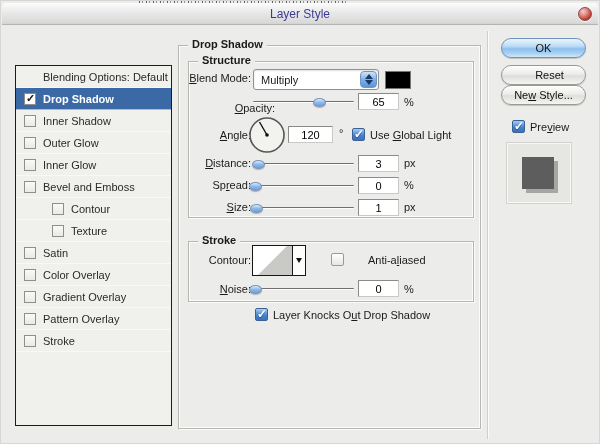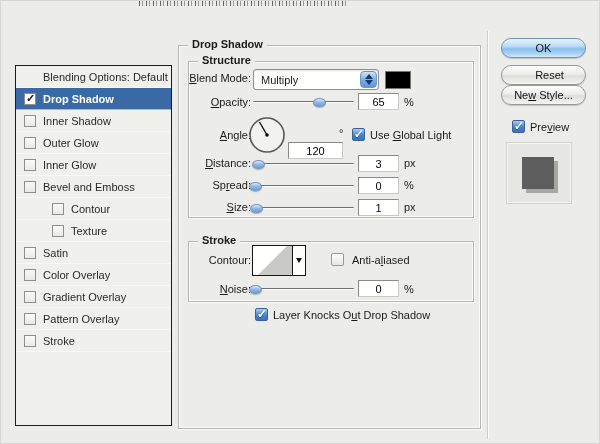--- a/index.html
+++ b/index.html
@@ -99,20 +99,24 @@
     box-shadow:4px 4px 0 rgba(0,0,0,.28); }
 
   u { text-decoration:underline; }
 </style>
 </head>
 <body>
 
 <div id="root">
   <div class="ticks"></div>
 
+  <div class="titlebar">
+    <div class="title">Layer Style</div>
+    <div class="close-btn"></div>
+  </div>
 
   <div class="styles-list">
       <div class="style-item">
     <span class="cb" style="visibility: hidden;"></span>
     <span class="lbl">Blending Options: Default</span>
   </div>
       <div class="style-item selected">
     <span class="cb checked"></span>
     <span class="lbl">Drop Shadow</span>
   </div>
@@ -173,37 +177,37 @@
   <div class="fieldlabel" style="top:71px;"><u>B</u>lend Mode:</div>
   <div class="dropdown">
     <span class="dd-text">Multiply</span>
     <span class="dd-stepper">
         <span class="tri-up"></span>
         <span class="tri-down"></span>
       </span>
   </div>
   <div class="swatch" style="background: rgb(0, 0, 0);"></div>
 
-  <div class="fieldlabel" style="top:95px;"><u>O</u>pacity:</div>
+  <div class="fieldlabel" style="top:101px;margin-left:24px;"><u>O</u>pacity:</div>
   <div class="slider" style="left:252px; top:97px;">
     <div class="track"></div>
       <div class="thumb" style="left: 65%;"></div>
   </div>
   <input class="val" style="left: 357px; top: 92px;" value="65">
   <div class="unit" style="left:403px; top:95px;">%</div>
 
   <div class="fieldlabel" style="top:128px;"><u>A</u>ngle:</div>
   <div class="dial">
     <svg width="38" height="38" viewBox="0 0 38 38">
       <circle cx="19" cy="19" r="17" fill="#f2f2ef" stroke="#555" stroke-width="1.6"></circle>
       <line x1="19" y1="19" x2="11.5" y2="6" stroke="#111" stroke-width="1.4"></line>
       <circle cx="19" cy="19" r="1.8" fill="#111"></circle>
     </svg>
   </div>
-  <input class="val" style="left: 287px; top: 125px; width: 55px; margin-top: 16px;" value="120">
+  <input class="val" style="left: 287px; top: 125px; width: 45px;" value="120">
   <div class="unit" style="left:338px; top:126px;">°</div>
   <div class="acb checked" style="left:351px; top:127px;"></div>
   <div class="cb-label" style="left:369px; top:128px;">Use <u>G</u>lobal Light</div>
 
   <div class="fieldlabel" style="top:156px;"><u>D</u>istance:</div>
   <div class="slider" style="left:252px; top:159px;">
     <div class="track"></div>
       <div class="thumb" style="left: 5%;"></div>
   </div>
   <input class="val" style="left: 357px; top: 154px;" value="3">
@@ -230,21 +234,21 @@
   </div>
 
   <div class="fieldlabel" style="top:253px;">Contour:</div>
   <div class="contour-combo">
     <div class="contour-swatch"></div>
     <div class="contour-arrow">
         <span class="tri-down"></span>
       </div>
   </div>
   <div class="acb" style="left:330px; top:252px;"></div>
-  <div class="cb-label" style="left:351px; top:253px;">Anti-a<u>l</u>iased</div>
+  <div class="cb-label" style="left:367px; top:253px;">Anti-a<u>l</u>iased</div>
 
   <div class="fieldlabel" style="top:282px;"><u>N</u>oise:</div>
   <div class="slider" style="left:252px; top:284px;">
     <div class="track"></div>
       <div class="thumb" style="left: 2%;"></div>
   </div>
   <input class="val" style="left: 357px; top: 279px;" value="0">
   <div class="unit" style="left:403px; top:282px;">%</div>
 
   <div class="acb checked" style="left:254px; top:307px;"></div>

